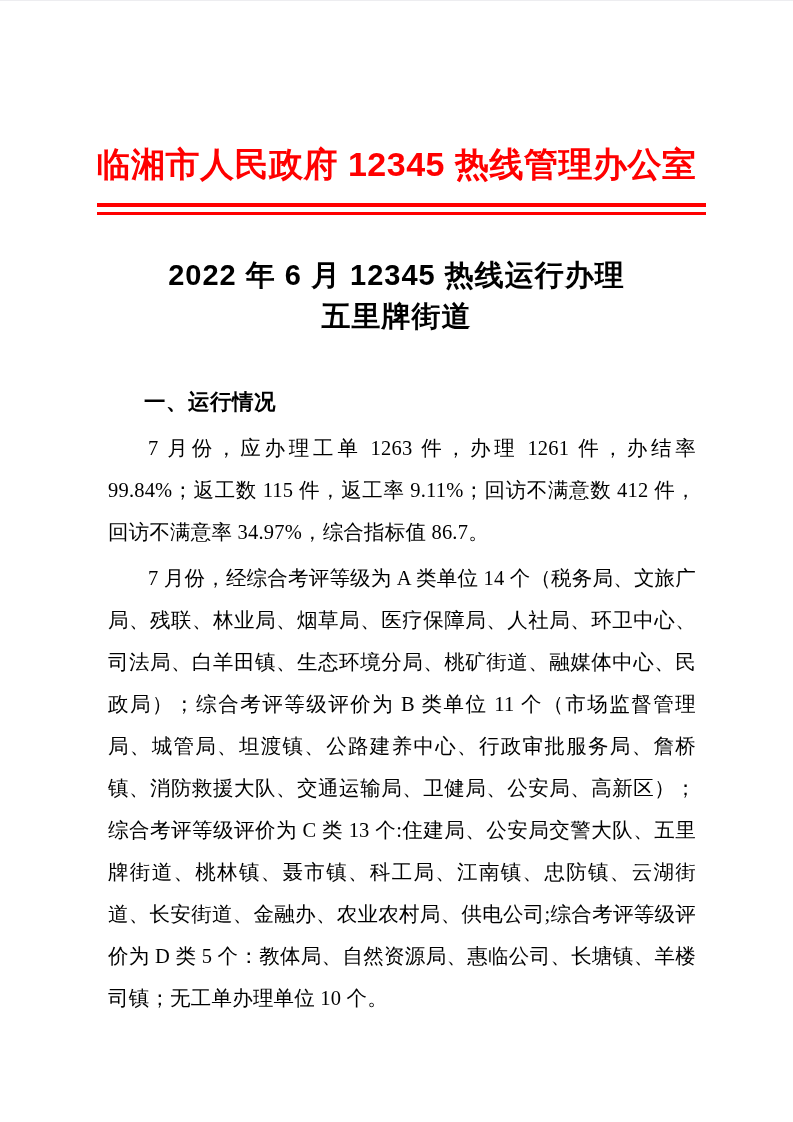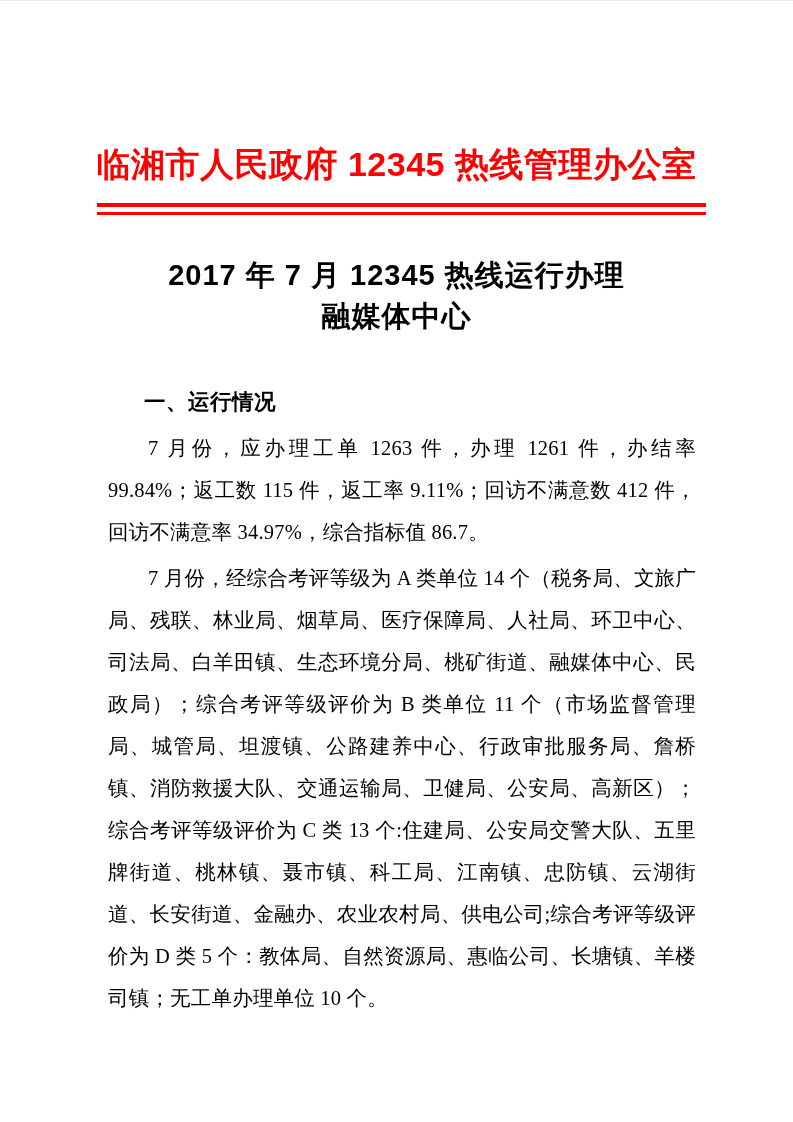--- a/index.html
+++ b/index.html
@@ -97,22 +97,22 @@
 <div class="page">
 
   <div class="org-name">临湘市人民政府 12345 热线管理办公室</div>
 
   <div class="red-rule">
     <div class="rule-thick"></div>
     <div class="rule-thin"></div>
   </div>
 
   <div class="doc-title">
-    <div>2017 年 7 月 12345 热线运行办理</div>
-    <div>融媒体中心</div>
+    <div>2022 年 6 月 12345 热线运行办理</div>
+    <div>五里牌街道</div>
   </div>
 
   <div class="doc-body">
     <h2 class="section-heading">一、运行情况</h2>
     <p class="para">7 月份，应办理工单 1263 件，办理 1261 件，办结率 99.84%；返工数 115 件，返工率 9.11%；回访不满意数 412 件，回访不满意率 34.97%，综合指标值 86.7。</p>
     <p class="para">7 月份，经综合考评等级为 A 类单位 14 个（税务局、文旅广局、残联、林业局、烟草局、医疗保障局、人社局、环卫中心、司法局、白羊田镇、生态环境分局、桃矿街道、融媒体中心、民政局）；综合考评等级评价为 B 类单位 11 个（市场监督管理局、城管局、坦渡镇、公路建养中心、行政审批服务局、詹桥镇、消防救援大队、交通运输局、卫健局、公安局、高新区）；综合考评等级评价为 C 类 13 个:住建局、公安局交警大队、五里牌街道、桃林镇、聂市镇、科工局、江南镇、忠防镇、云湖街道、长安街道、金融办、农业农村局、供电公司;综合考评等级评价为 D 类 5 个：教体局、自然资源局、惠临公司、长塘镇、羊楼司镇；无工单办理单位 10 个。</p>
   </div>
 
 </div>
 

